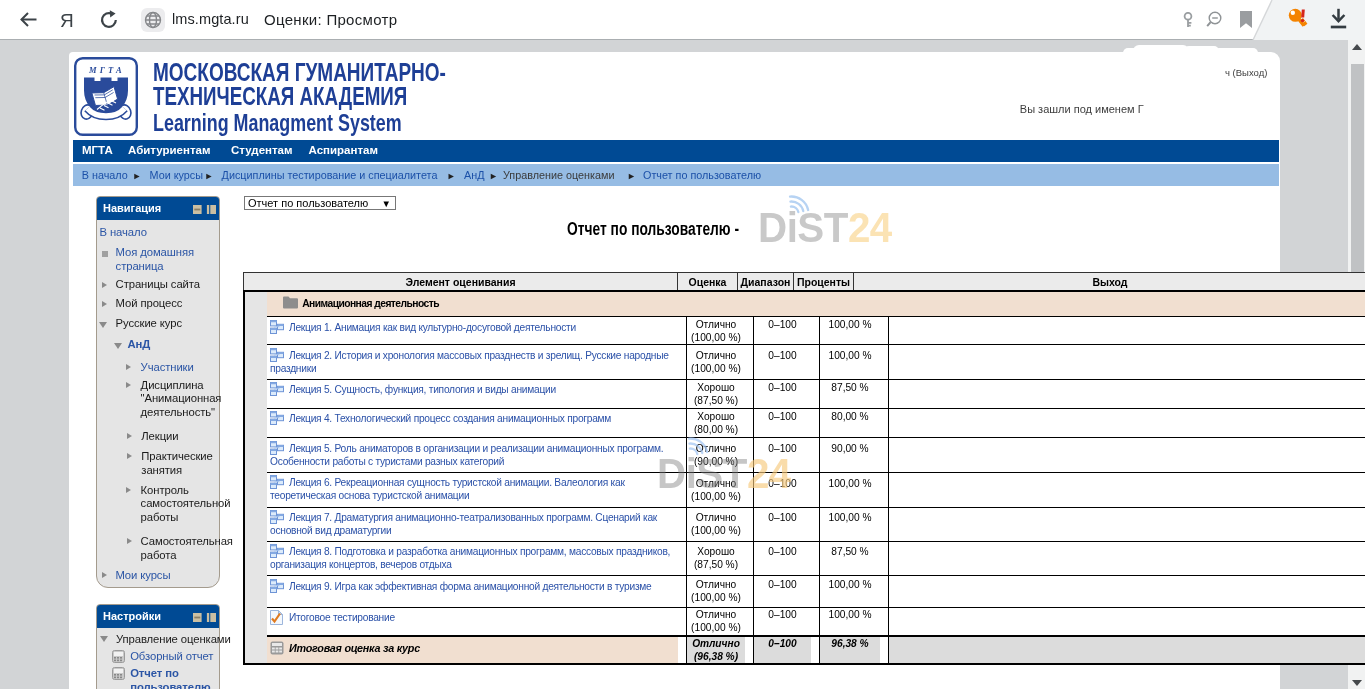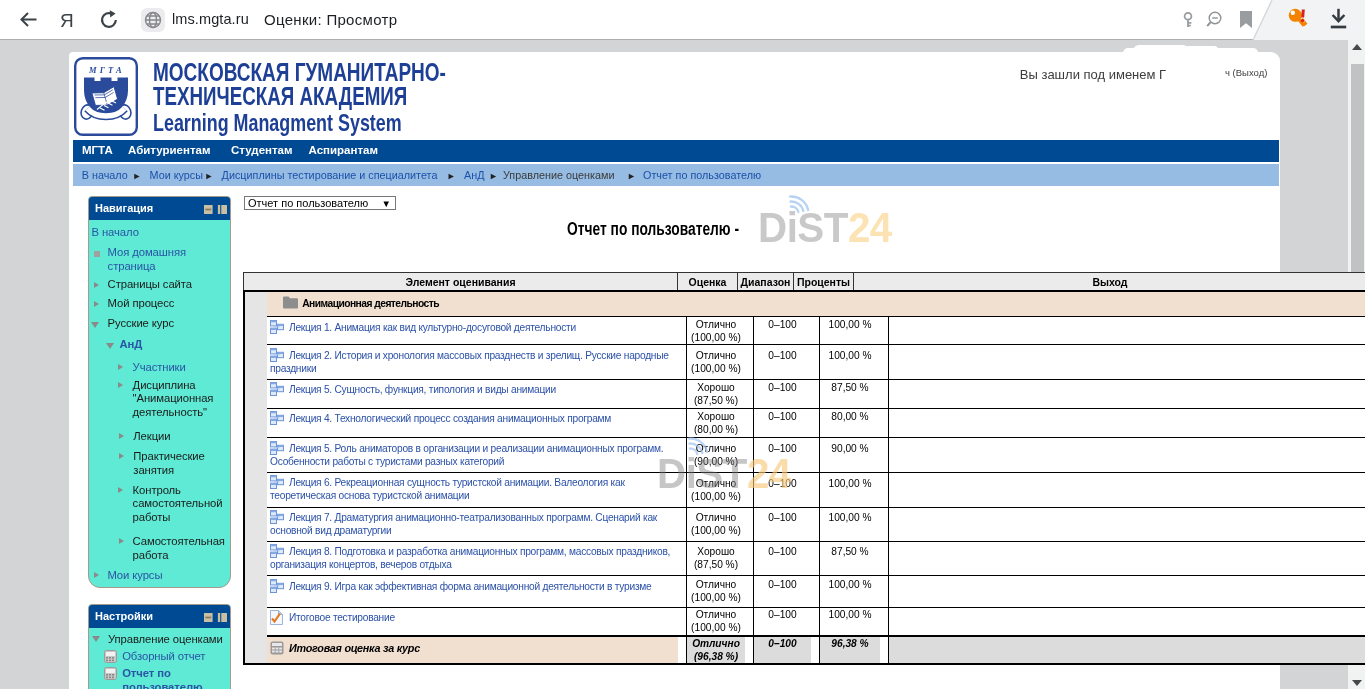--- a/index.html
+++ b/index.html
@@ -26,21 +26,21 @@
 #navbar span { position:absolute; top:4px; color:#fff; font-weight:bold; font-size:11.5px; white-space:nowrap; }
 
 
 #crumb { position:absolute; left:73px; top:163.5px; width:1206px; height:22px; background:#96bce4; }
 #crumb span { position:absolute; top:5px; font-size:10.8px; white-space:nowrap; }
 #crumb .lnk { color:#1b50a8; }
 #crumb .sep { color:#222; font-size:9px; top:7.5px; }
 #crumb .cur { color:#3a3a3a; }
 
 
-.block { position:absolute; left:88px; width:143px; border:1px solid #a49b8d; border-radius:4px 4px 12px 12px; background:#5eead4; }
+.block { position:absolute; left:96px; width:124px; border:1px solid #a49b8d; border-radius:4px 4px 12px 12px; background:#e5e5e5; }
 .blockhdr { height:23px; background:#004a94; border-radius:3px 3px 0 0; position:relative; }
 .blockhdr .bt { position:absolute; left:6px; top:5px; color:#fff; font-weight:bold; font-size:11px; }
 .bicons { position:absolute; right:3px; top:8px; }
 .tree { position:relative; font-size:11.3px; line-height:13.5px; letter-spacing:-0.1px; }
 .tree .itm { position:absolute; white-space:nowrap; }
 .tree .wr { white-space:normal; width:96px; }
 .tree a { color:#2b55a5; text-decoration:none; }
 .tree .blk { color:#1b1b1b; }
 .tri-r { position:absolute; width:0; height:0; border-left:5.2px solid #8a8a8a; border-top:3.8px solid transparent; border-bottom:3.8px solid transparent; }
 .tri-d { position:absolute; width:0; height:0; border-top:6px solid #8a8a8a; border-left:4.8px solid transparent; border-right:4.8px solid transparent; }
@@ -161,21 +161,21 @@
     <ellipse cx="13" cy="55" rx="5.8" ry="7.2" fill="#fff" stroke="#2a4b9b" stroke-width="1.6" transform="rotate(18 13 55)"></ellipse>
     <ellipse cx="51" cy="55" rx="5.8" ry="7.2" fill="#fff" stroke="#2a4b9b" stroke-width="1.6" transform="rotate(-18 51 55)"></ellipse>
     <path d="M13.5 51.5 C 22 61.5, 42 61.5, 50.5 51.5" stroke="#2a4b9b" stroke-width="8.6" fill="none"></path>
     <path d="M13.5 51.5 C 22 61.5, 42 61.5, 50.5 51.5" stroke="#fff" stroke-width="5.6" fill="none"></path>
   </svg>
 
   <div class="titleline" id="t1" style="top:57px;font-size:26px;transform:scaleX(0.731);">МОСКОВСКАЯ ГУМАНИТАРНО-</div>
   <div class="titleline" id="t2" style="top:80.5px;font-size:26px;transform:scaleX(0.722);">ТЕХНИЧЕСКАЯ АКАДЕМИЯ</div>
   <div class="titleline" id="t3" style="top:109px;font-size:24.5px;transform:scaleX(0.7306);">Learning Managment System</div>
 
-  <div class="usr" id="u1" style="left:1019.8px;font-size:13px;">Вы зашли под именем Г</div>
+  <div class="usr" id="u1" style="left:1019.8px;font-size:11px;margin-top:36px;">Вы зашли под именем Г</div>
   <div class="usr" id="u2" style="left:1225px;font-size:9.5px;">ч (Выход)</div>
 
   <div id="navbar">
     <span style="left:9px">МГТА</span>
     <span style="left:55px">Абитуриентам</span>
     <span style="left:158px">Студентам</span>
     <span style="left:235.5px">Аспирантам</span>
   </div>
 
   <div id="crumb">

